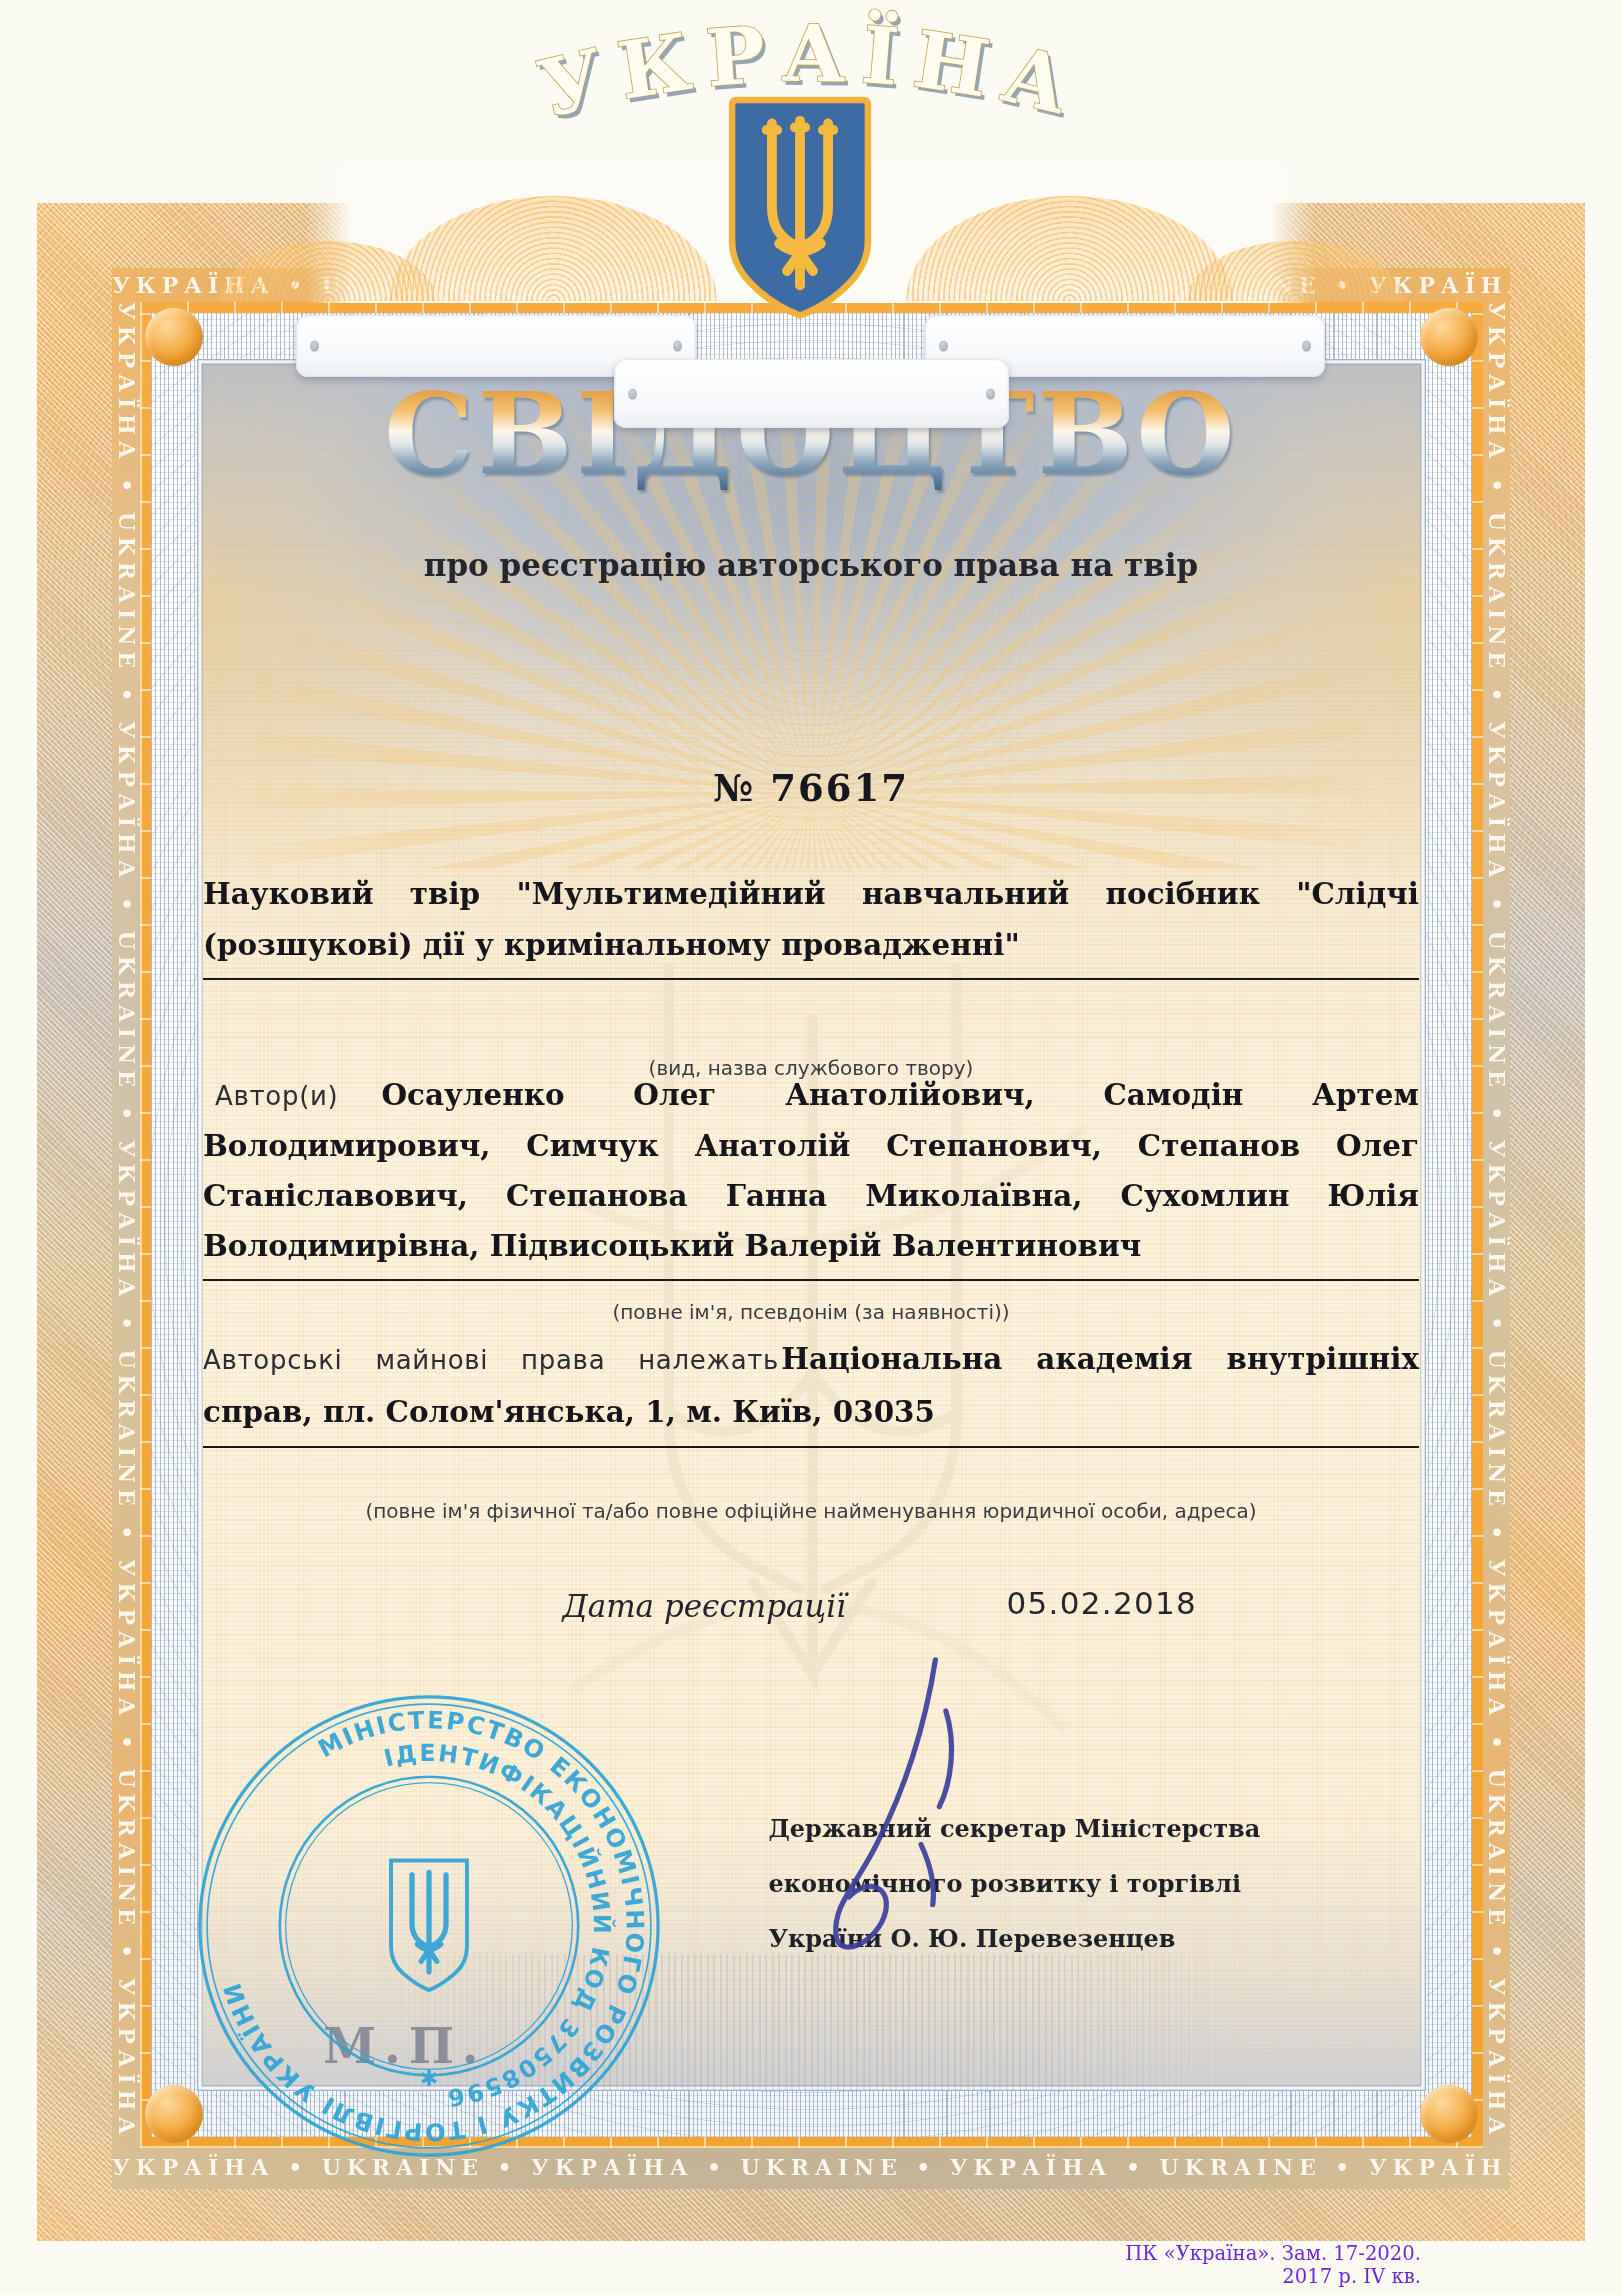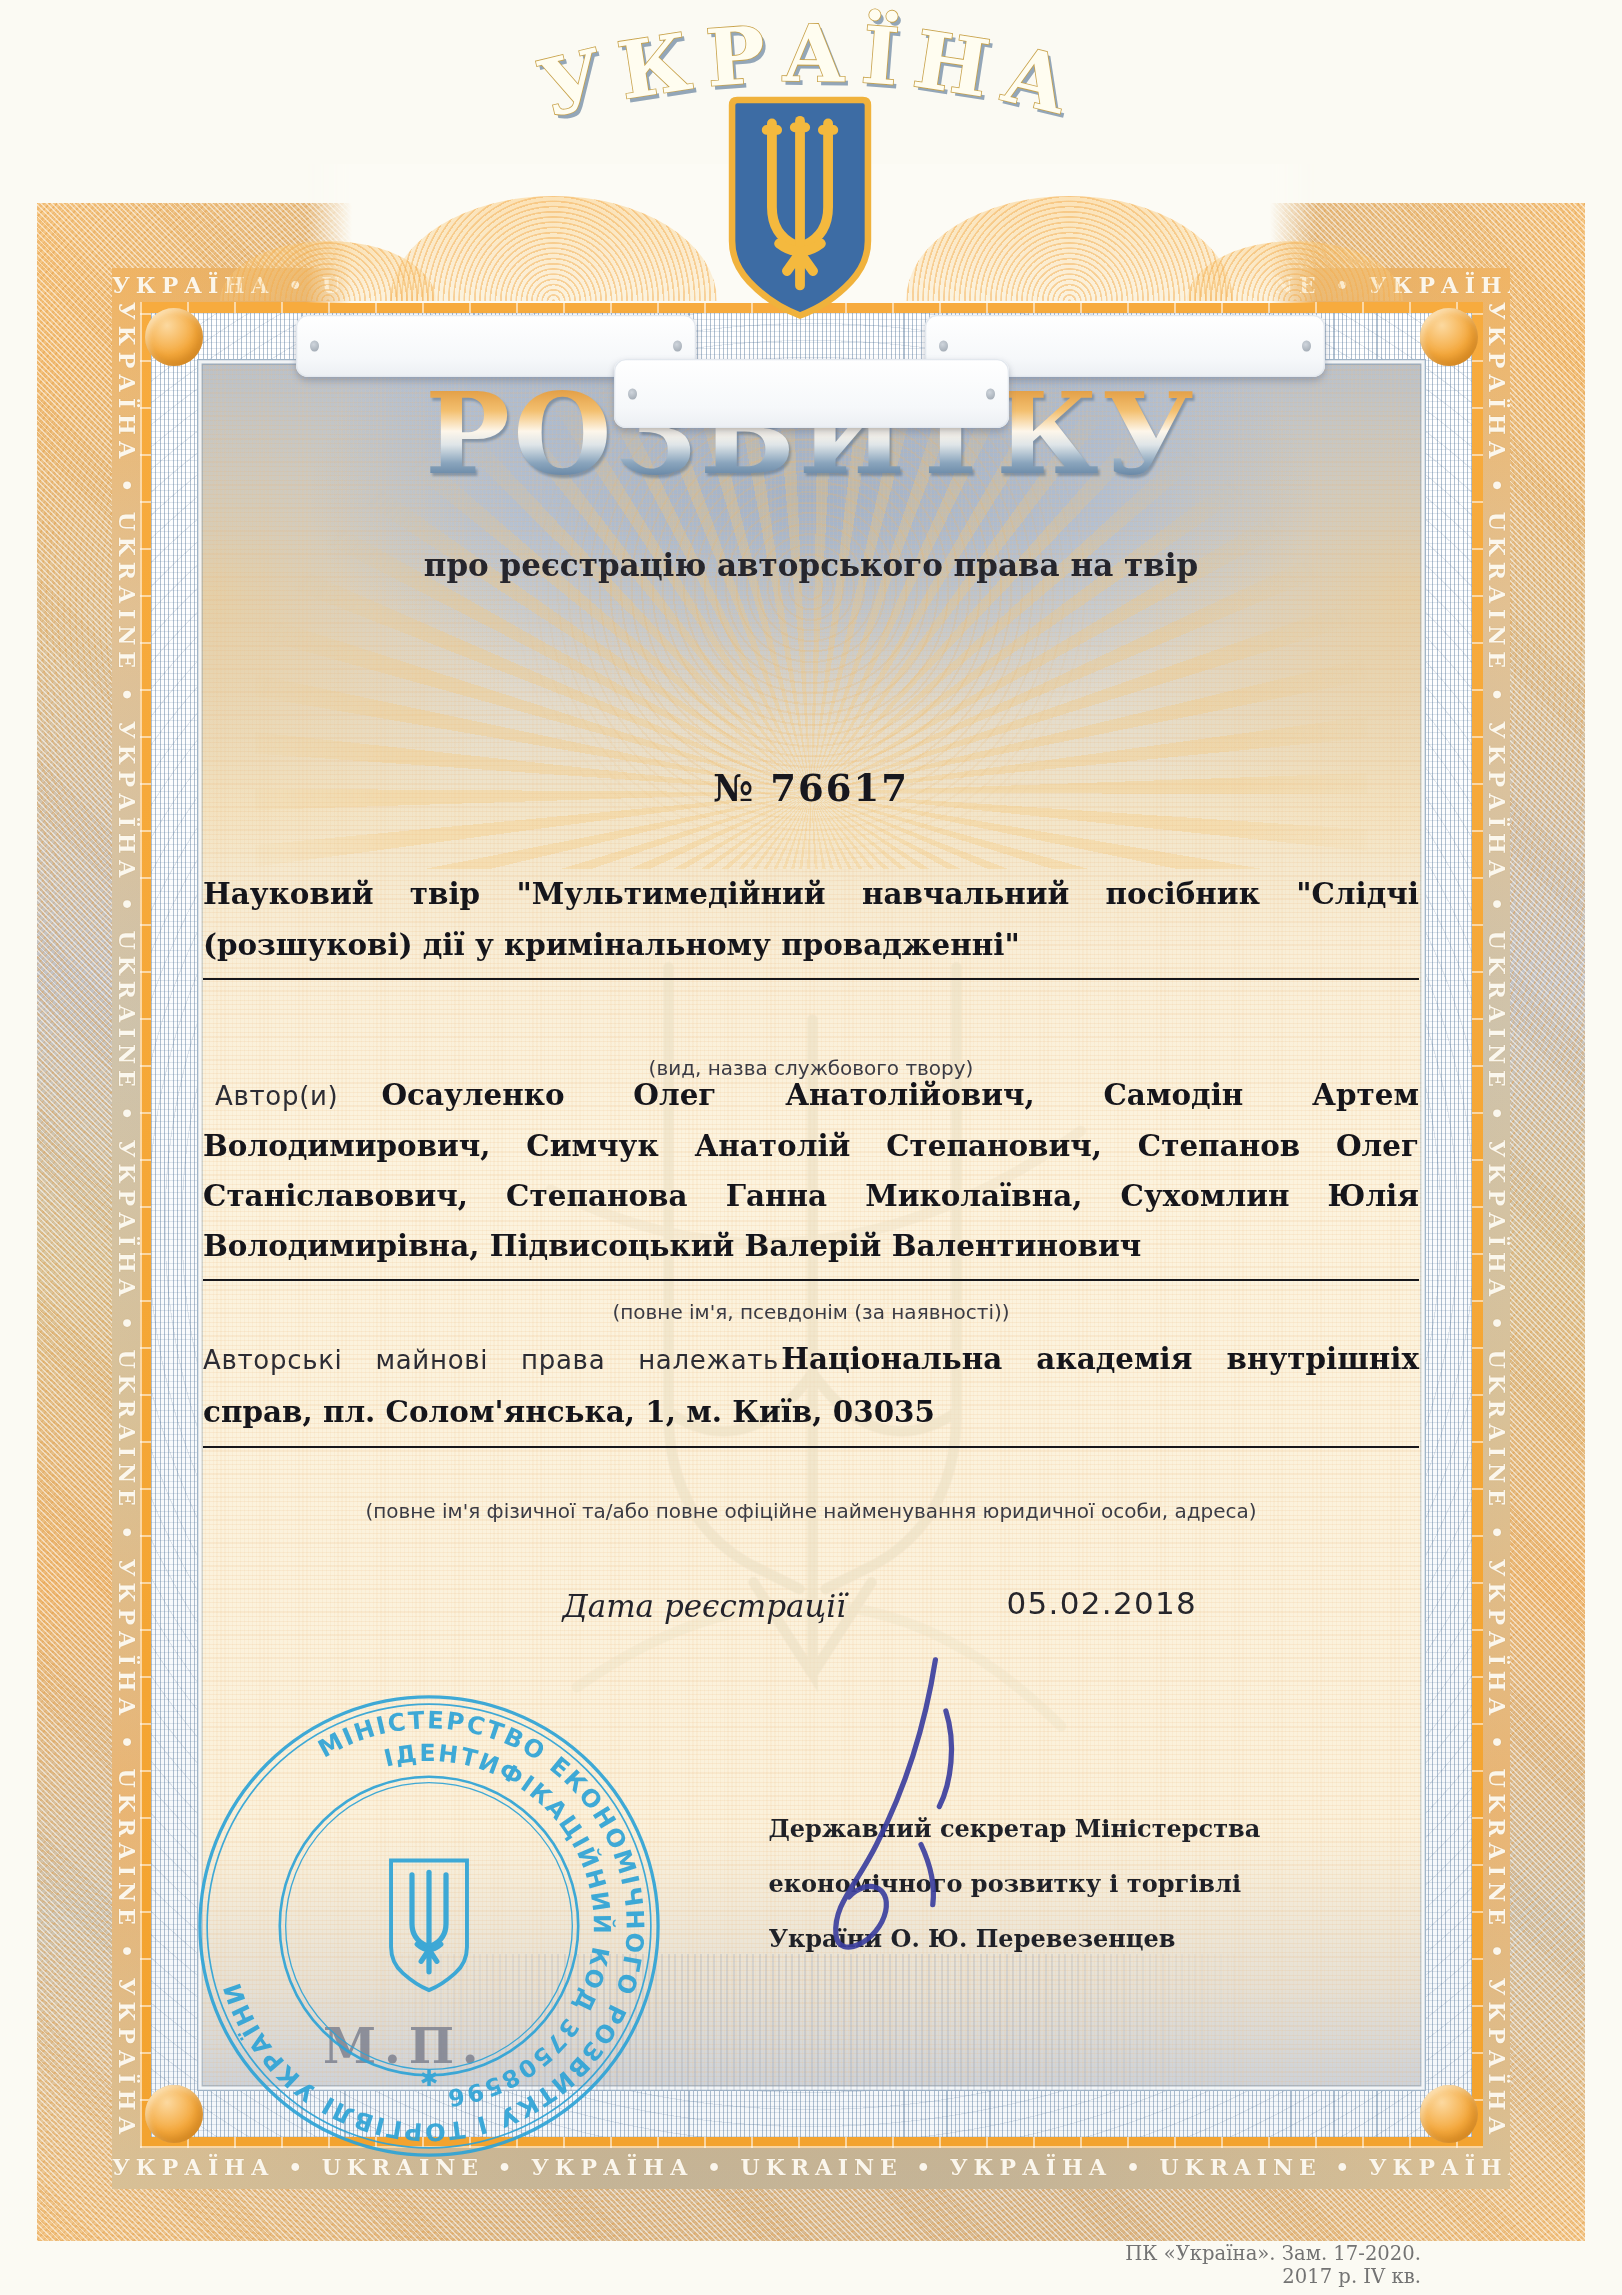--- a/index.html
+++ b/index.html
@@ -151,21 +151,21 @@
   .globe-tr { left:1420px; top:308px; }
   .globe-bl { left:145px;  top:2085px; }
   .globe-br { left:1420px; top:2085px; }
 
   
   .mp-mark { position:absolute; left:323px; top:2018px; z-index:6; font-size:48px; font-weight:bold;
              color:rgba(122,126,140,.82); letter-spacing:7.9px; }
   .stamp-svg { position:absolute; left:196px; top:1693px; z-index:7; opacity:.92; }
   .sig-svg   { position:absolute; left:705px; top:1648px; z-index:8; }
   .footer-info { position:absolute; left:1073px; top:2242px; width:348px; text-align:right;
-                 font-size:19.6px; color:#737373; z-index:9; }
+                 font-size:19.6px; color:#6d28d9; z-index:9; }
 </style>
 </head>
 <body>
 
 <div class="sheet">
 
   <div class="ring-guilloche">
     <div class="ring-text">
       <div class="band-strip band-top">УКРАЇНА • UKRAINE • УКРАЇНА • UKRAINE • УКРАЇНА • UKRAINE • УКРАЇНА • UKRAINE • УКРАЇНА • UKRAINE • УКРАЇНА • UKRAINE • УКРАЇНА • UKRAINE • УКРАЇНА • UKRAINE • УКРАЇНА • UKRAINE • УКРАЇНА • UKRAINE • </div>
       <div class="band-strip band-bottom">УКРАЇНА • UKRAINE • УКРАЇНА • UKRAINE • УКРАЇНА • UKRAINE • УКРАЇНА • UKRAINE • УКРАЇНА • UKRAINE • УКРАЇНА • UKRAINE • УКРАЇНА • UKRAINE • УКРАЇНА • UKRAINE • УКРАЇНА • UKRAINE • УКРАЇНА • UKRAINE • </div>
@@ -181,21 +181,21 @@
               <g fill="none" stroke="#ecdfc4" stroke-width="16" stroke-linecap="round" opacity=".75">
                 <path d="M 300 80 V 760 Q 300 920 420 990 L 500 1030"></path>
                 <path d="M 740 80 V 760 Q 740 920 620 990 L 540 1030"></path>
                 <path d="M 520 160 V 980 L 520 1160 L 430 1020 M 520 1160 L 610 1020"></path>
                 <path d="M 300 760 Q 420 840 520 700 M 740 760 Q 620 840 520 700"></path>
                 <path d="M 120 420 Q 520 620 930 330" opacity=".6"></path>
                 <path d="M 160 1180 Q 560 900 900 1240" opacity=".5"></path>
               </g>
             </svg>
 
-            <div class="tblock title-main">РОЗВИТКУ</div>
+            <div class="tblock title-main">СВІДОЦТВО</div>
             <div class="tblock title-sub">про реєстрацію авторського права на твір</div>
             <div class="tblock cert-number">№ 76617</div>
 
             <div class="tblock field work-block">
               <span>Науковий твір "Мультимедійний навчальний посібник "Слідчі (розшукові) дії у кримінальному провадженні"</span>
             </div>
             <div class="tblock caption work-caption">(вид, назва службового твору)</div>
 
             <div class="tblock field authors-block">
               <span class="inline-label">Автор(и)</span><span>Осауленко Олег Анатолійович, Самодін Артем Володимирович, Симчук Анатолій Степанович, Степанов Олег Станіславович, Степанова Ганна Миколаївна, Сухомлин Юлія Володимирівна, Підвисоцький Валерій Валентинович</span>

